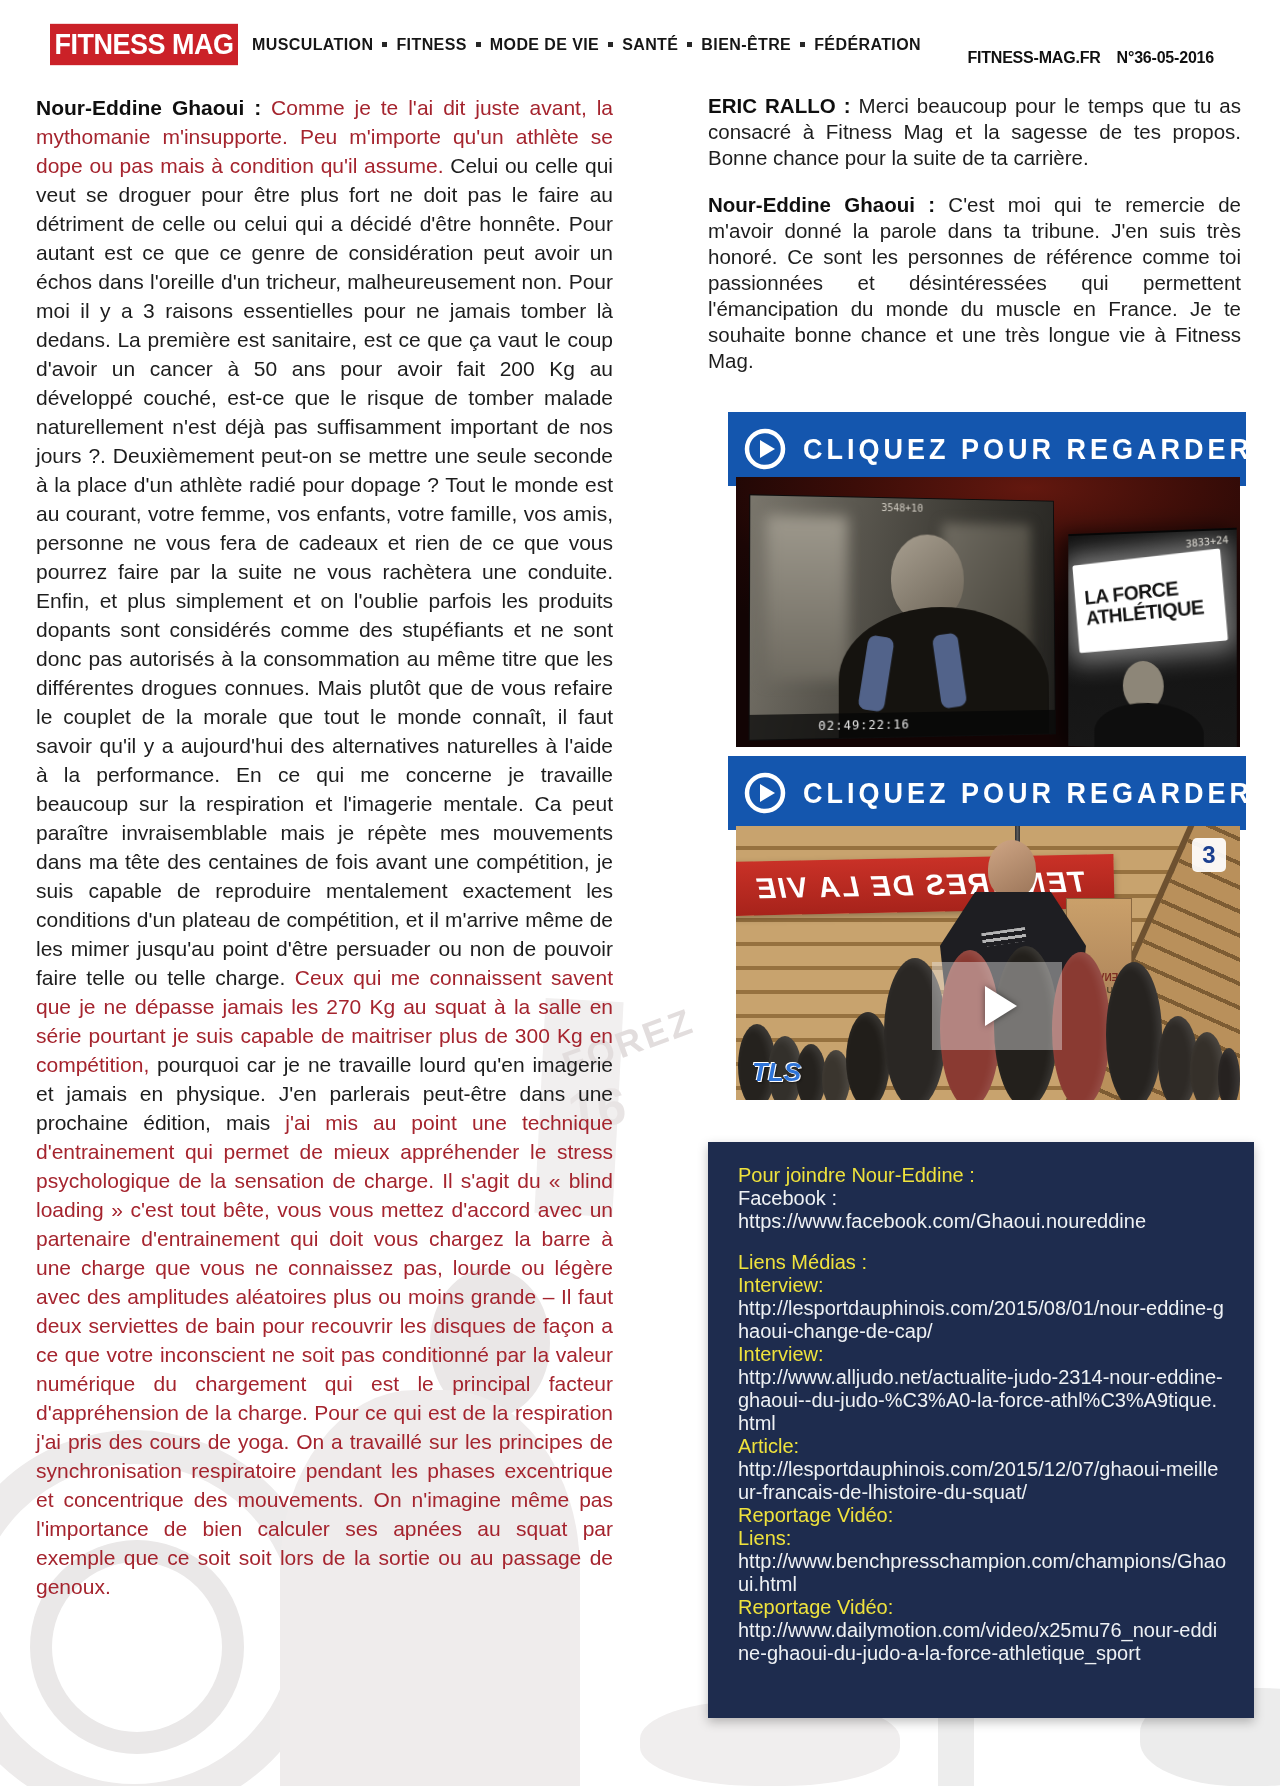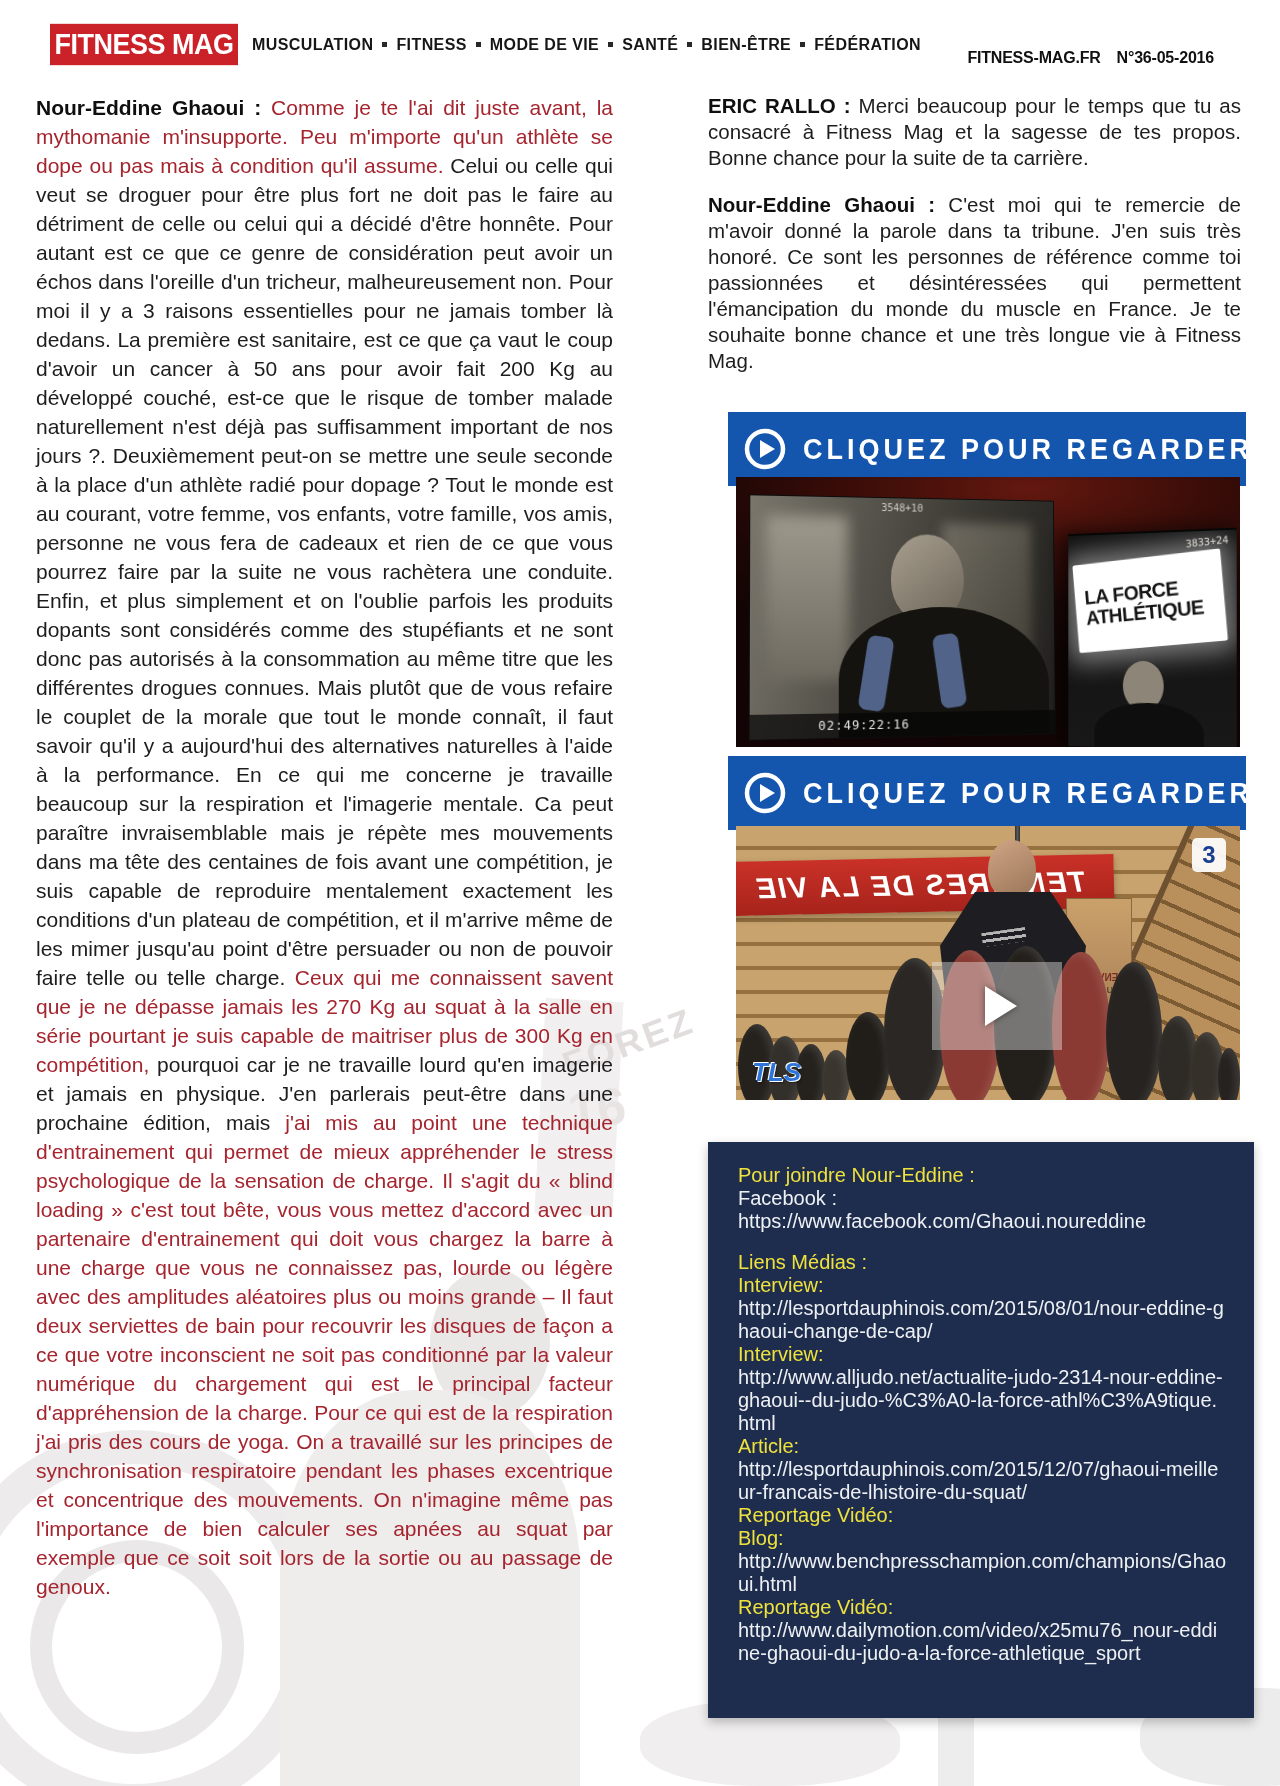--- a/index.html
+++ b/index.html
@@ -272,21 +272,21 @@
           <div class="cb-link">https://www.facebook.com/Ghaoui.noureddine</div>
           <div class="cb-spacer"></div>
           <div class="cb-heading">Liens Médias :</div>
           <div class="cb-heading">Interview:</div>
           <div class="cb-link">http://lesportdauphinois.com/2015/08/01/nour-eddine-ghaoui-change-de-cap/</div>
           <div class="cb-heading">Interview:</div>
           <div class="cb-link">http://www.alljudo.net/actualite-judo-2314-nour-eddine-ghaoui--du-judo-%C3%A0-la-force-athl%C3%A9tique.html</div>
           <div class="cb-heading">Article:</div>
           <div class="cb-link">http://lesportdauphinois.com/2015/12/07/ghaoui-meilleur-francais-de-lhistoire-du-squat/</div>
           <div class="cb-heading">Reportage Vidéo:</div>
-          <div class="cb-heading">Blog:</div>
+          <div class="cb-heading">Liens:</div>
           <div class="cb-link">http://www.benchpresschampion.com/champions/Ghaoui.html</div>
           <div class="cb-heading">Reportage Vidéo:</div>
           <div class="cb-link">http://www.dailymotion.com/video/x25mu76_nour-eddine-ghaoui-du-judo-a-la-force-athletique_sport</div>
         </div>
     </aside>
   </div>
 
 
 </div>
 

